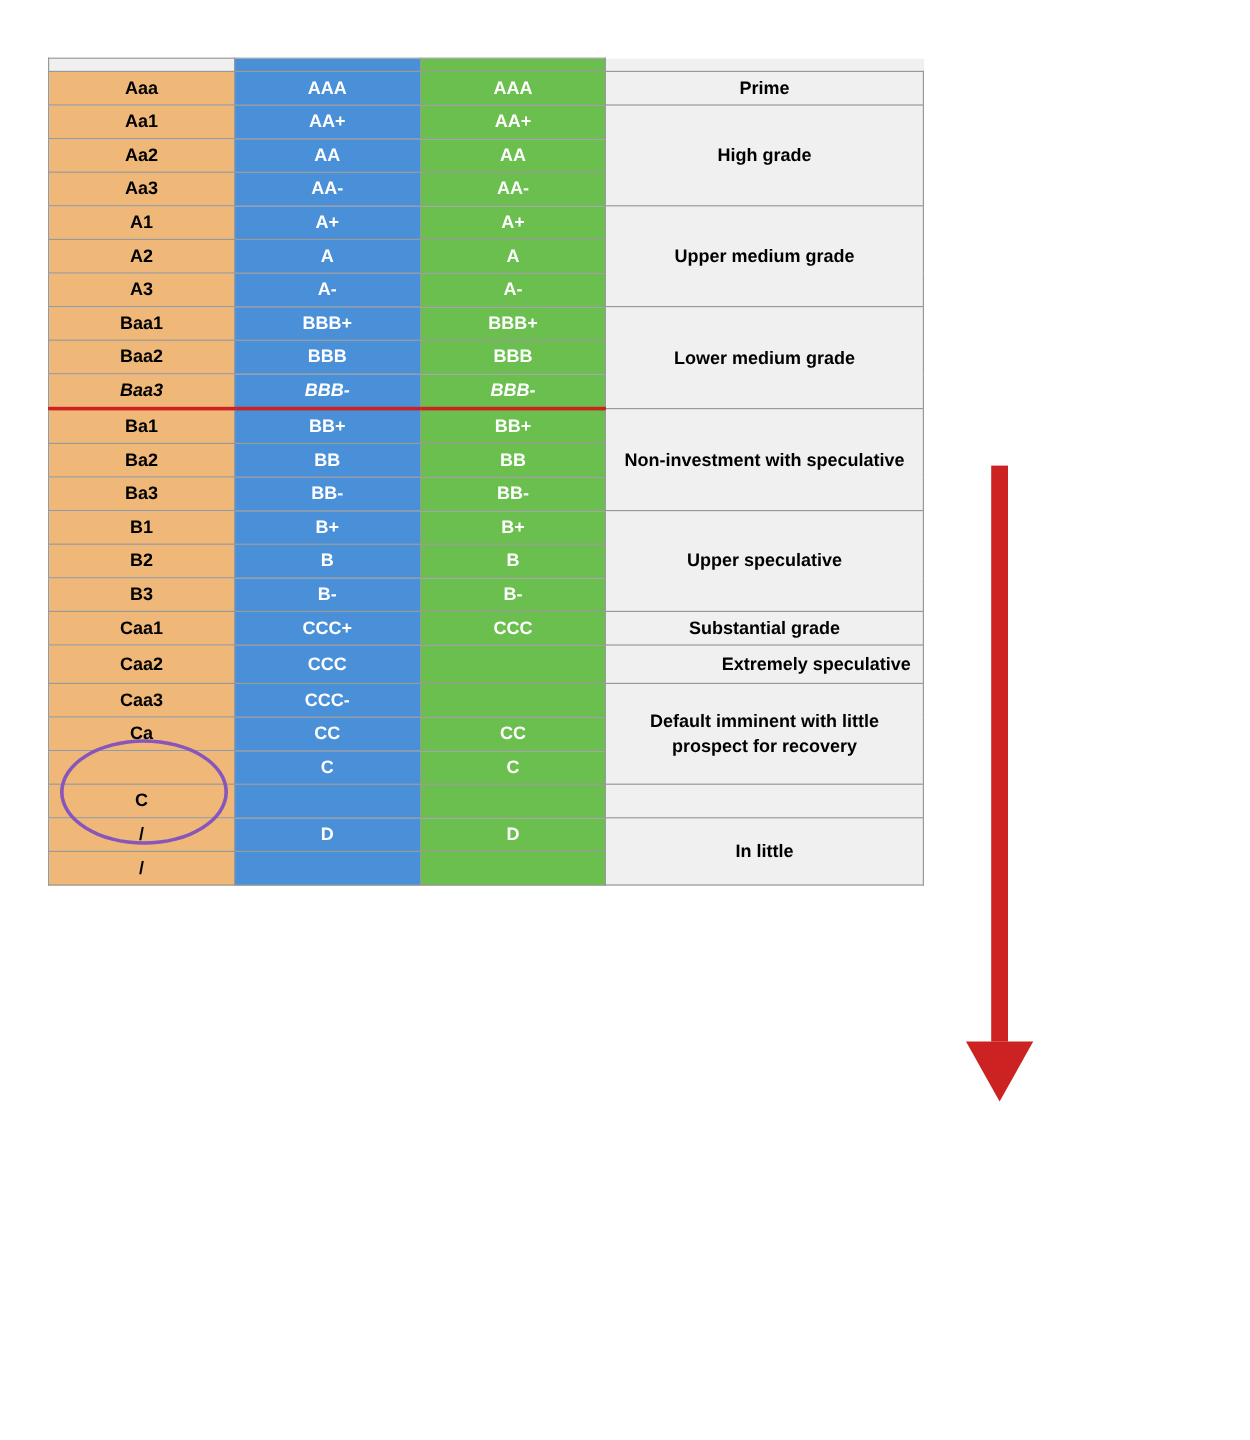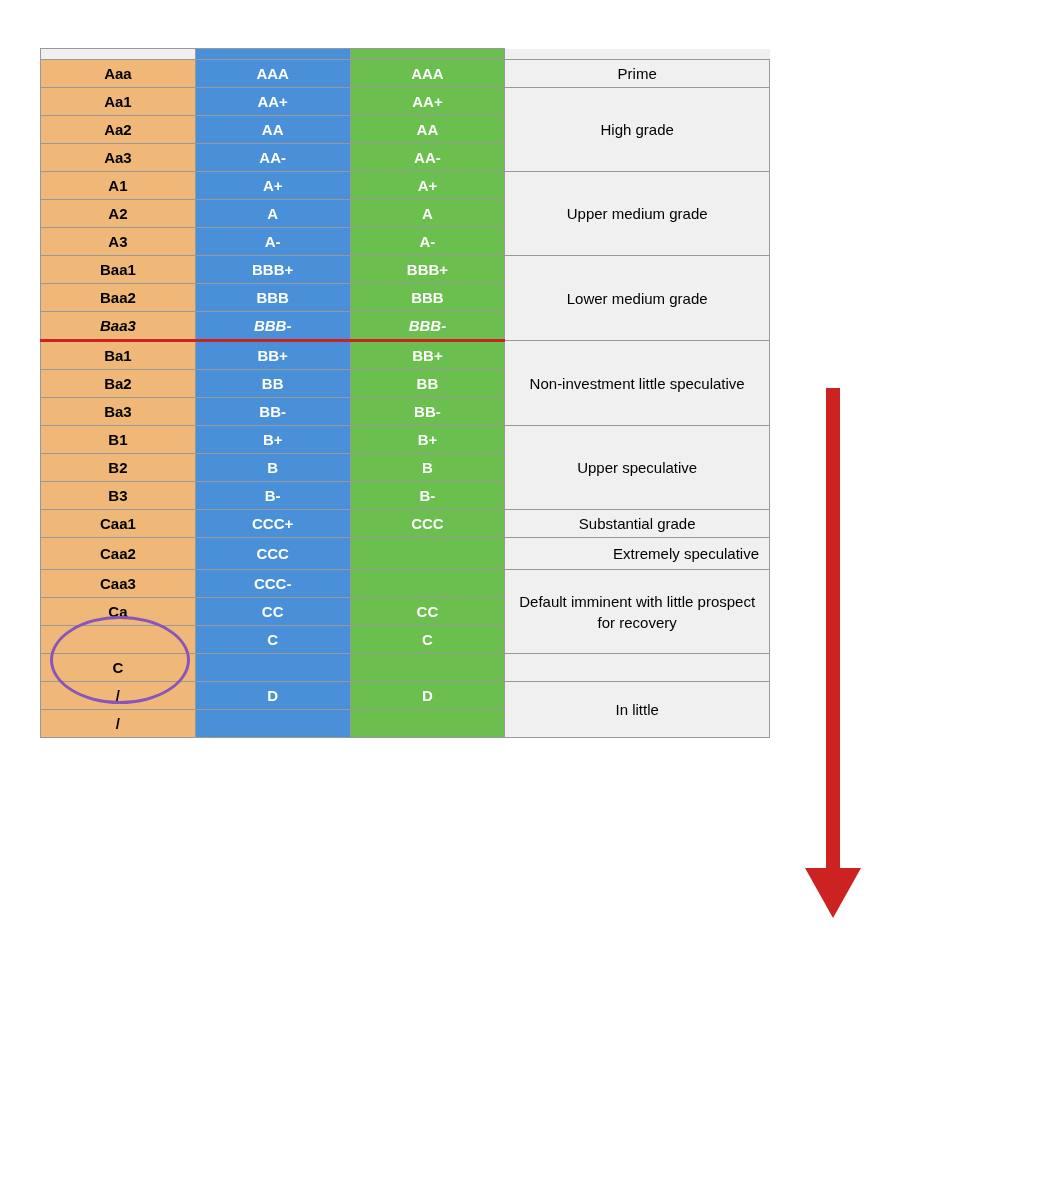--- a/index.html
+++ b/index.html
@@ -47,21 +47,21 @@
       background: #6bbf4e;
       color: #fff;
       width: 155px;
     }
     .col-desc {
       background: #f0f0f0;
       width: 265px;
       font-weight: normal;
     }
     .col-desc.bold-desc {
-      font-weight: normal;
+      font-weight: bold;
     }
     .header-moodys {
       background: #f0f0f0;
       font-size: 20px;
       font-weight: bold;
     }
     .header-sp {
       background: #4a90d9;
       color: #fff;
       font-size: 20px;
@@ -208,21 +208,21 @@
           </tr>
           <tr class="row-junk-border">
             <td class="col-moodys">Baa3</td>
             <td class="col-sp">BBB-</td>
             <td class="col-fitch">BBB-</td>
           </tr>
           <tr>
             <td class="col-moodys">Ba1</td>
             <td class="col-sp">BB+</td>
             <td class="col-fitch">BB+</td>
-            <td class="col-desc bold-desc" rowspan="3" style="line-height: 1.4;">Non-investment little speculative</td>
+            <td class="col-desc bold-desc" rowspan="3" style="line-height: 1.4;">Non-investment with speculative</td>
           </tr>
           <tr>
             <td class="col-moodys">Ba2</td>
             <td class="col-sp">BB</td>
             <td class="col-fitch">BB</td>
           </tr>
           <tr>
             <td class="col-moodys">Ba3</td>
             <td class="col-sp">BB-</td>
             <td class="col-fitch">BB-</td>

